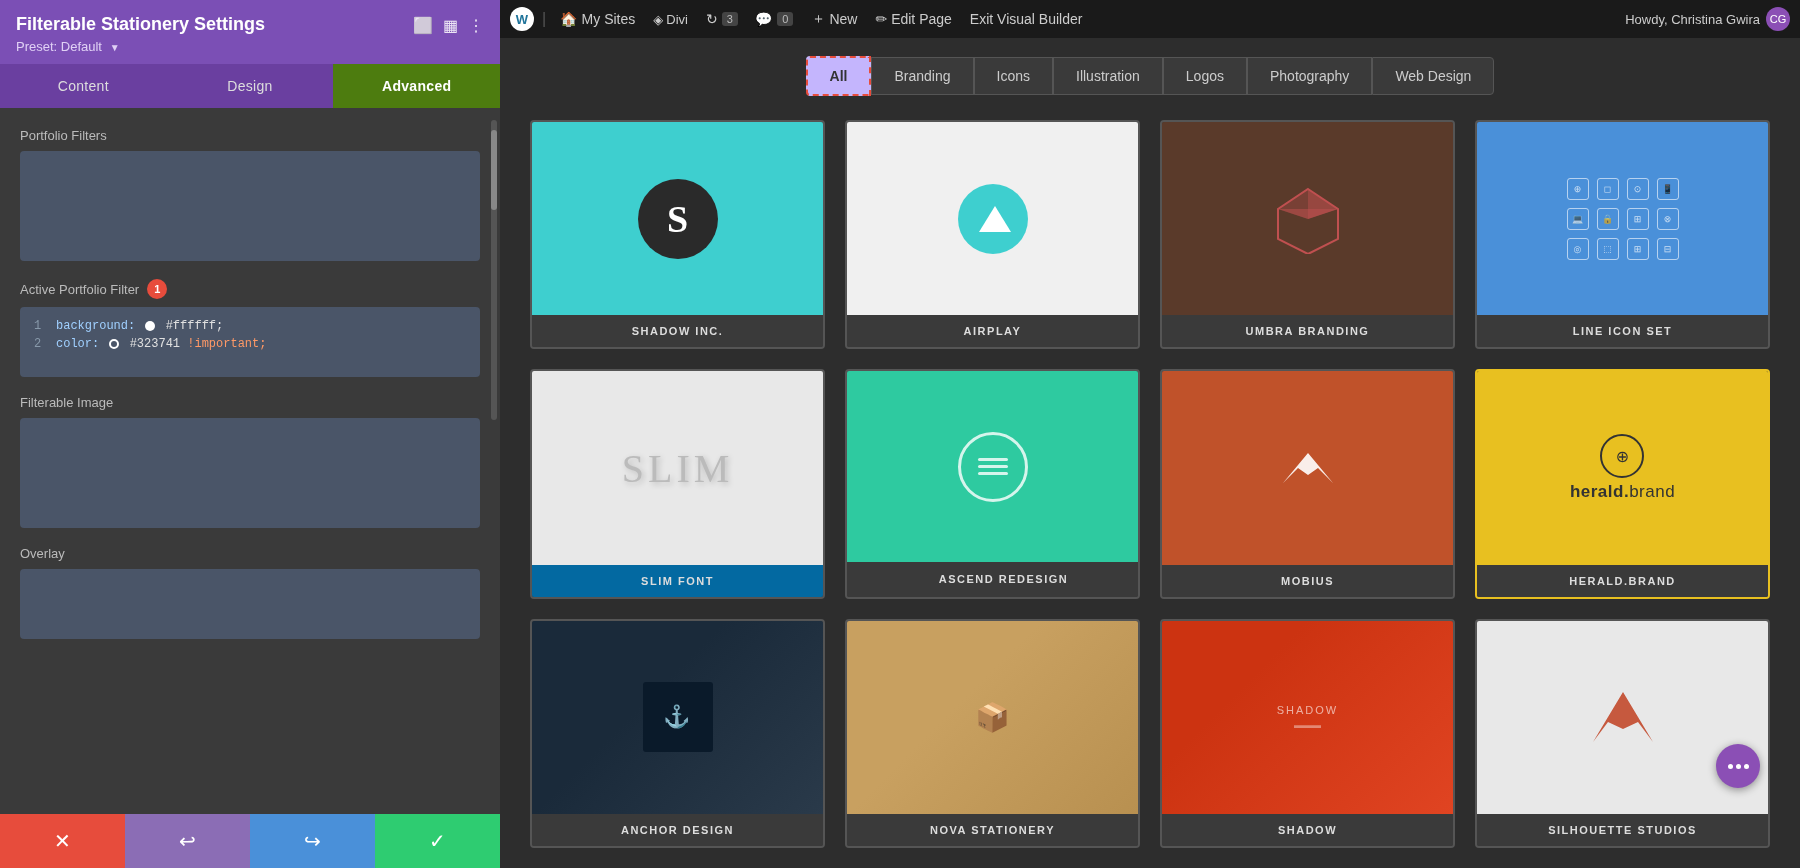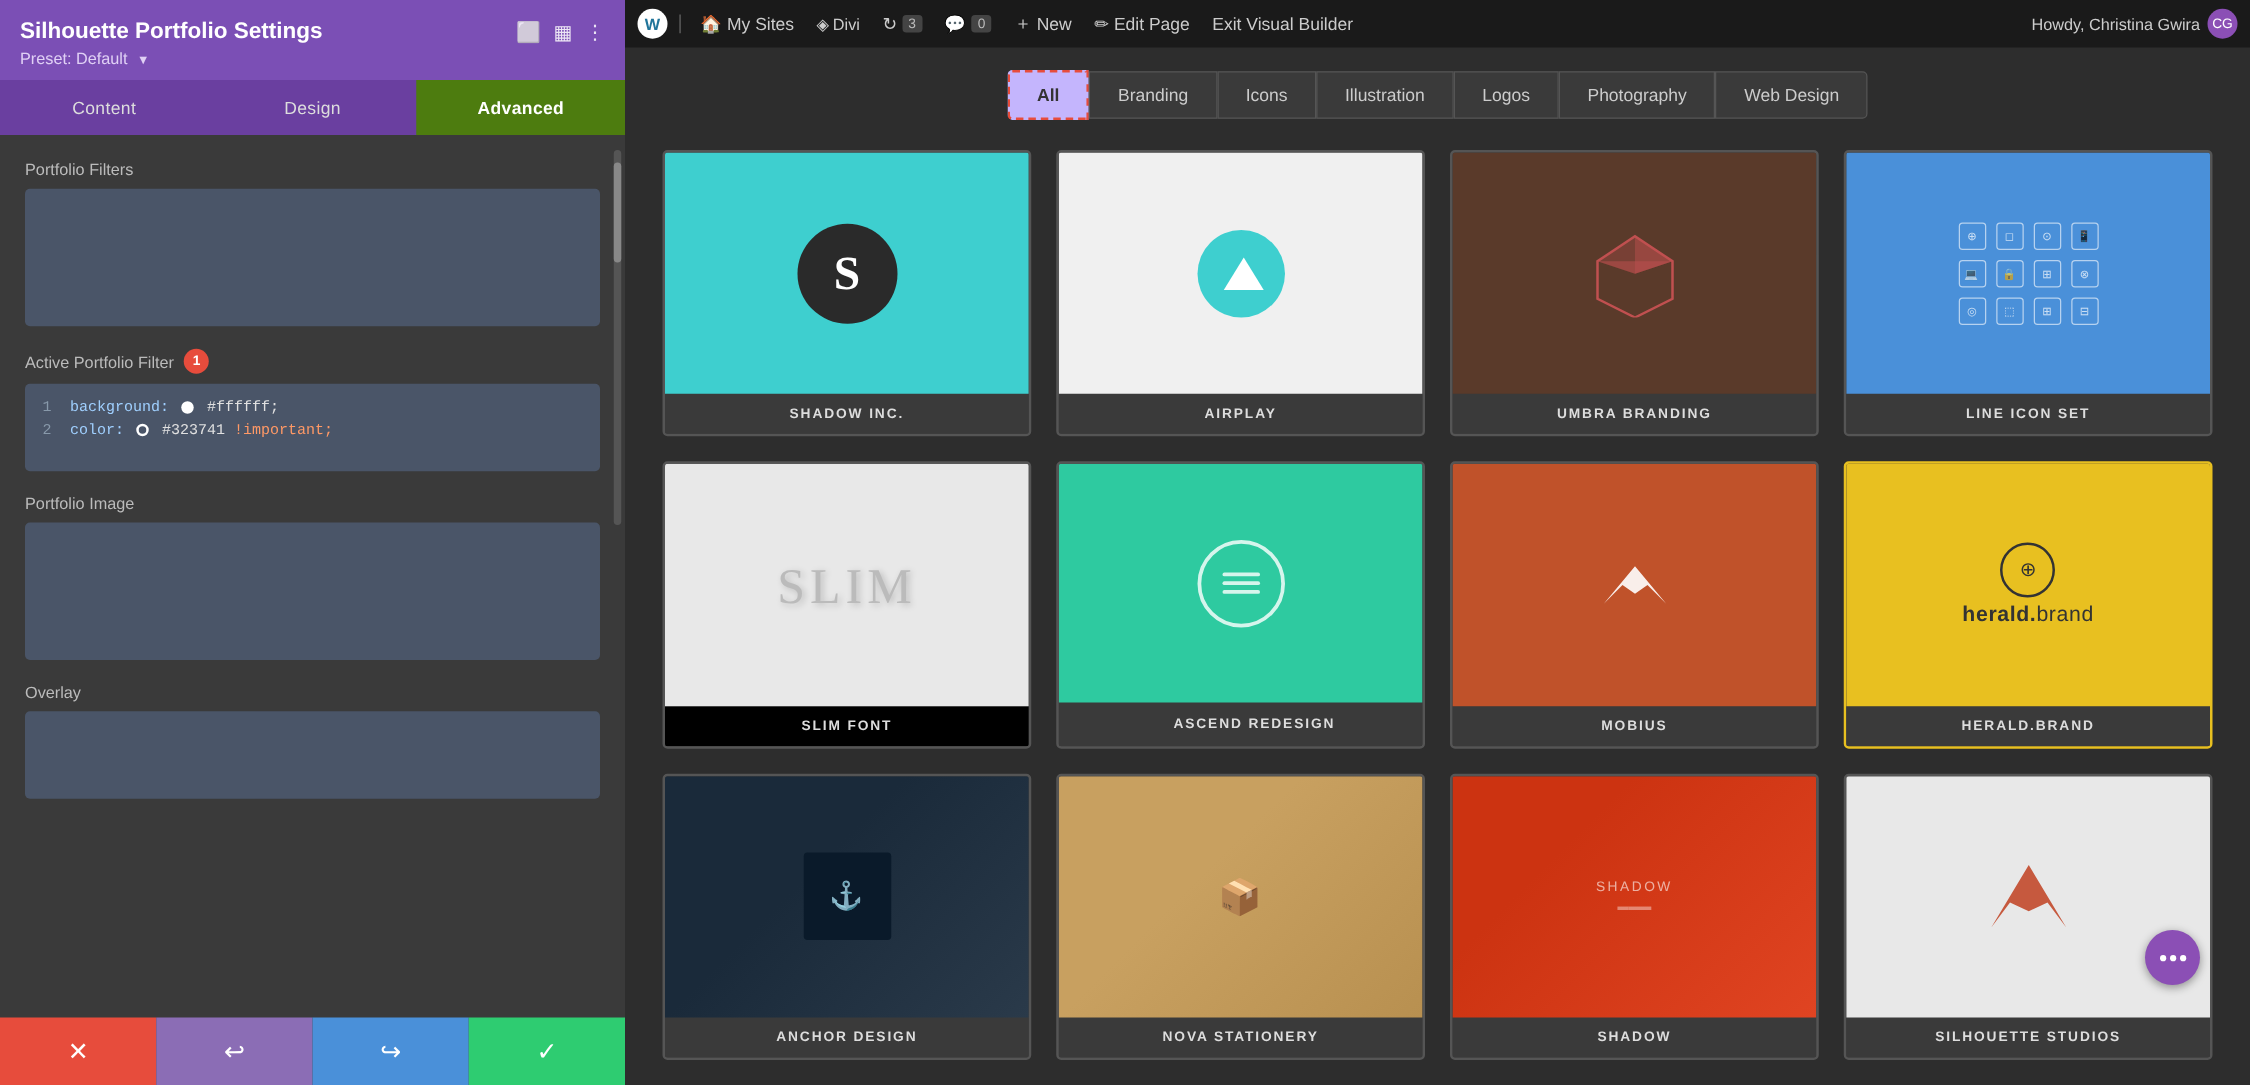--- a/index.html
+++ b/index.html
@@ -476,21 +476,21 @@
       border: 2px solid #e8c020;
     }
   </style>
 </head>
 <body>
 
 <div id="left-panel">
 
   <div id="panel-header">
     <div style="flex:1">
-      <div id="panel-title">Silhouette Portfolio Settings</div>
+      <div id="panel-title">Filterable Stationery Settings</div>
       <div id="panel-preset" style="cursor:pointer; margin-top:4px; font-size:13px; color:#e0d0f5;">
         <span>Preset: Default</span>
         <span style="font-size:10px; margin-left:4px;">▼</span>
       </div>
     </div>
     <div id="panel-header-icons">
       <span class="header-icon">⬜</span>
       <span class="header-icon">▦</span>
       <span class="header-icon">⋮</span>
     </div>
@@ -527,21 +527,21 @@
         <span>
           <span class="css-prop">color:</span>
           <span class="css-dot-outline"></span>
           <span class="css-val">#323741</span>
           <span class="css-important"> !important;</span>
         </span>
       </div>
     </div>
 
     <div class="section-label">
-      <span>Portfolio Image</span>
+      <span>Filterable Image</span>
     </div>
     <div class="empty-box" style="height:110px;"></div>
 
     <div class="section-label">
       <span>Overlay</span>
     </div>
     <div class="small-empty-box"></div>
 
   </div>
 
@@ -654,21 +654,21 @@
           <div class="line-icon-dot">⊟</div>
         </div>
       </div>
       <div class="portfolio-caption">Line Icon Set</div>
     </div>
 
     <div class="portfolio-item bordered">
       <div class="portfolio-thumb thumb-slim">
         <span class="slim-text">SLIM</span>
       </div>
-      <div class="portfolio-caption" style="background:#000000;color:#ddd;">Slim Font</div>
+      <div class="portfolio-caption" style="background:#0369a1;color:#ddd;">Slim Font</div>
     </div>
 
     <div class="portfolio-item bordered">
       <div class="portfolio-thumb thumb-ascend">
         <div class="ascend-circle">
           <div class="ascend-inner">
             <div class="ascend-bar"></div>
             <div class="ascend-bar"></div>
             <div class="ascend-bar"></div>
           </div>

